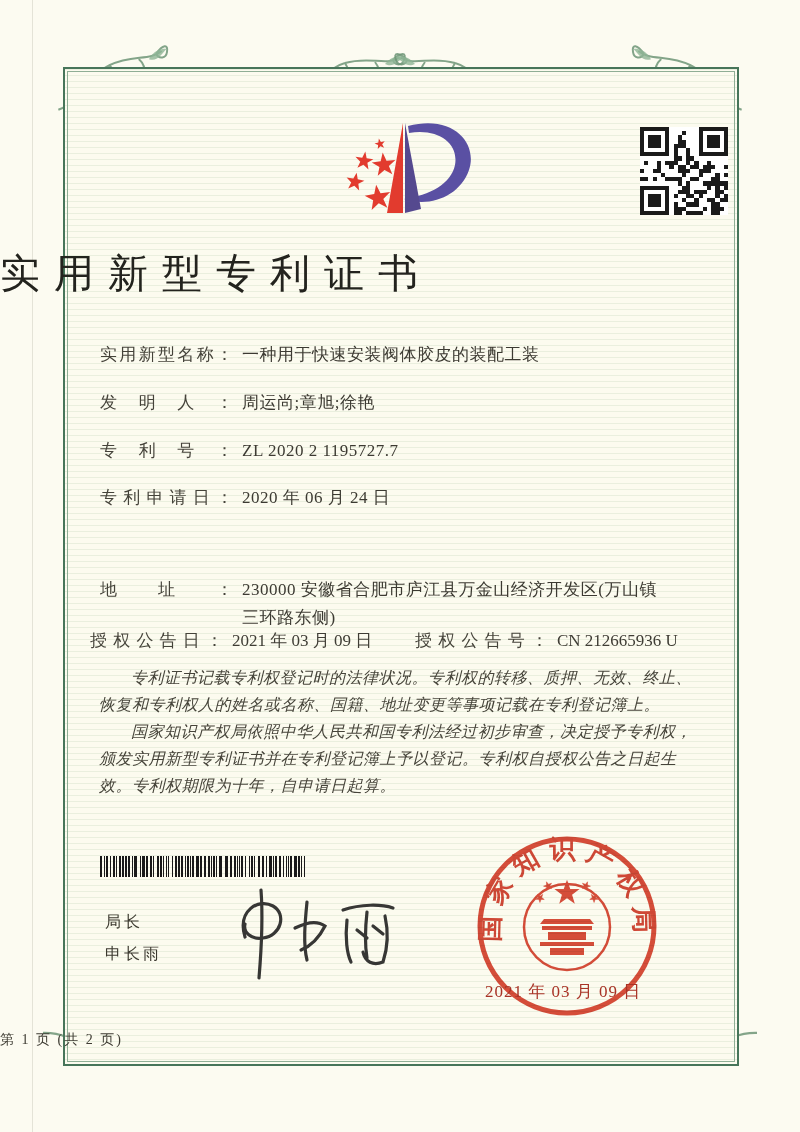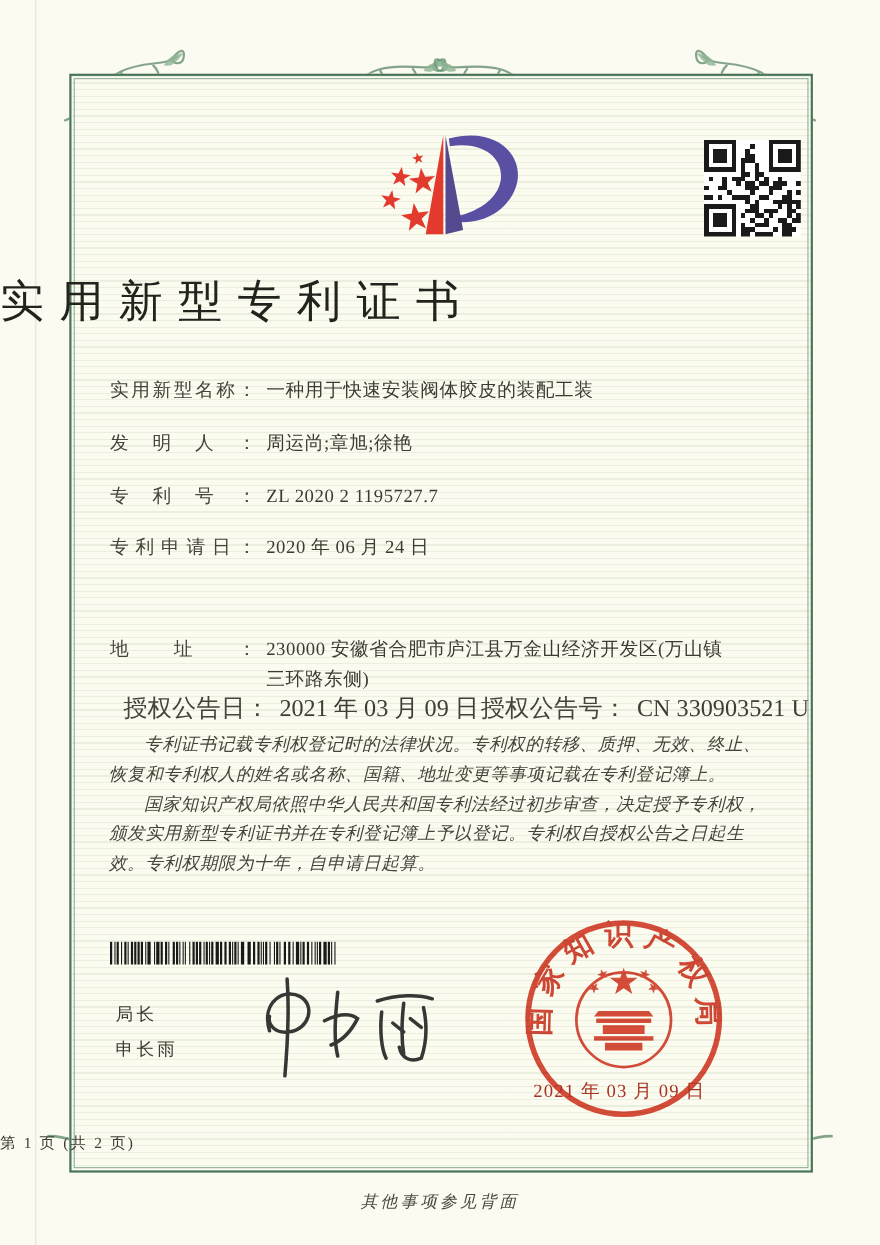--- a/index.html
+++ b/index.html
@@ -20,21 +20,21 @@
   .logo{position:absolute;left:338px;top:116px;width:150px;height:107px;}
   .title{position:absolute;left:0;right:0;top:246px;font-size:40px;
          letter-spacing:14px;color:#23231e;font-weight:500;}
   .row{position:absolute;left:100px;font-size:17px;line-height:28px;white-space:nowrap;}
   .row .lab{display:inline-block;width:133px;text-align:justify;text-align-last:justify;
             vertical-align:top;color:#45433a;margin-right:9px;}
   .row .val{display:inline-block;vertical-align:top;letter-spacing:.5px;color:#3c3a32;}
   .row.wrap{white-space:normal;}
   .row.wrap .val{width:420px;}
   .r0{top:341px}.r1{top:389px}.r2{top:437px}.r3{top:484px}.r4{top:530px}.r5{top:576px}
-  .grant{position:absolute;left:112px;top:629px;width:620px;font-size:22px;white-space:nowrap;}
+  .grant{position:absolute;left:90px;top:629px;width:620px;font-size:17px;white-space:nowrap;}
   .grant .pair2{position:absolute;left:325px;top:0;}
   .grant .lab{display:inline-block;width:133px;text-align:justify;text-align-last:justify;color:#45433a;margin-right:9px;}
   .paras{position:absolute;left:99px;top:664px;width:606px;font-size:16px;line-height:27px;
          font-style:italic;color:#46443a;}
   .paras p{margin:0;text-indent:2em;letter-spacing:.5px;}
   .barcode{position:absolute;left:100px;top:856px;width:212px;height:21px;}
   .signer-title{position:absolute;left:105px;top:912px;font-size:16px;letter-spacing:3px;color:#3b392f;}
   .signer-name{position:absolute;left:105px;top:944px;font-size:16px;letter-spacing:3px;color:#3b392f;}
   .signature{position:absolute;left:215px;top:882px;width:200px;height:100px;}
   .seal{position:absolute;left:472px;top:831px;width:190px;height:190px;opacity:.93;mix-blend-mode:multiply;}
@@ -243,21 +243,21 @@
   </div>
   <div class="row r5 wrap">
     <span class="lab">地址：</span><span class="val">230000 安徽省合肥市庐江县万金山经济开发区(万山镇三环路东侧)</span>
   </div>
 
   <div class="grant">
     <span>
       <span class="lab">授权公告日：</span><span>2021 年 03 月 09 日</span>
     </span>
     <span class="pair2">
-      <span class="lab">授权公告号：</span><span>CN 330903521 U</span>
+      <span class="lab">授权公告号：</span><span>CN 212665936 U</span>
     </span>
   </div>
 
   <div class="paras">
     <p>专利证书记载专利权登记时的法律状况。专利权的转移、质押、无效、终止、恢复和专利权人的姓名或名称、国籍、地址变更等事项记载在专利登记簿上。</p>
     <p>国家知识产权局依照中华人民共和国专利法经过初步审查，决定授予专利权，颁发实用新型专利证书并在专利登记簿上予以登记。专利权自授权公告之日起生效。专利权期限为十年，自申请日起算。</p>
   </div>
 
   <svg class="barcode" xmlns="http://www.w3.org/2000/svg">
     <g id="bars" fill="#191919">
@@ -366,14 +366,13 @@
       <rect x="78" y="117" width="34" height="7" stroke="none"></rect>
     </g>
     <defs>
       <polygon id="st2" points="0,-10 2.35,-3.24 9.51,-3.09 3.8,1.24 5.88,8.09 0,4 -5.88,8.09 -3.8,1.24 -9.51,-3.09 -2.35,-3.24"></polygon>
     </defs>
   </svg>
 
   <div class="seal-date">2021 年 03 月 09 日</div>
 
   <div class="pageno">第 1 页 (共 2 页)</div>
-  <div class="backnote">其他事项参见背面</div>
 </div>
 
 </body></html>

